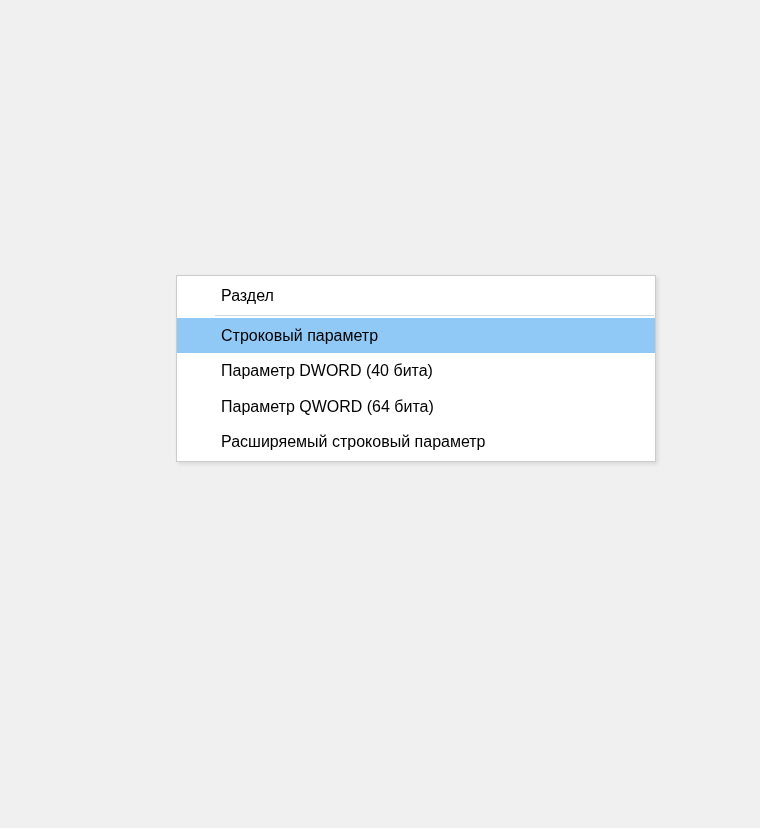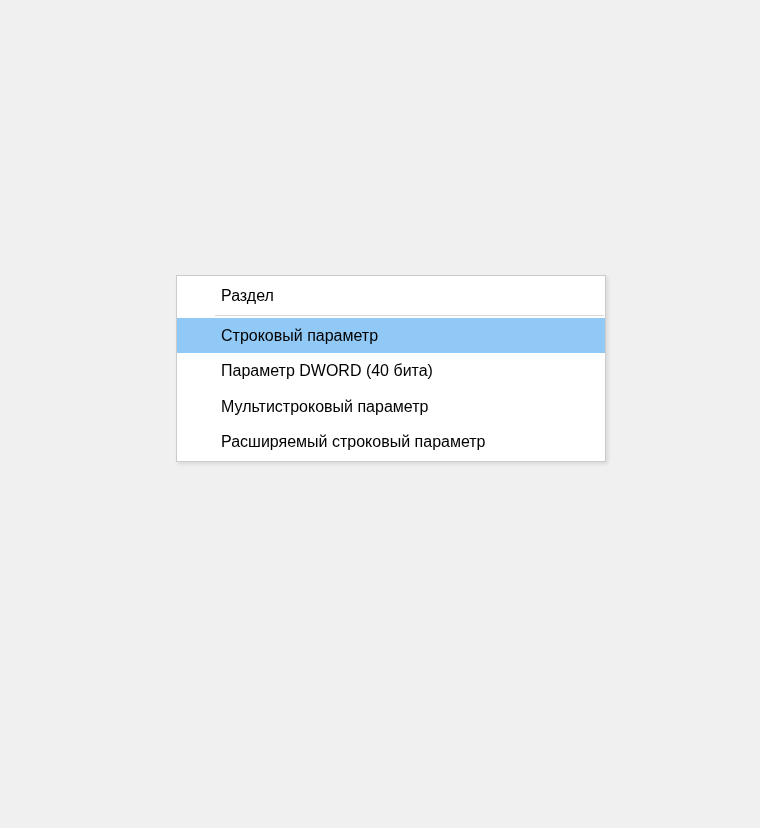--- a/index.html
+++ b/index.html
@@ -12,21 +12,21 @@
       height: 828px;
       background: #f0f0f0;
       font-family: 'Segoe UI', Tahoma, sans-serif;
       font-size: 16px;
       position: relative;
     }
     .context-menu {
       position: absolute;
       left: 176px;
       top: 275px;
-      width: 430px;
+      width: 480px;
       background: #ffffff;
       border: 1px solid #cccccc;
       box-shadow: 2px 2px 4px rgba(0,0,0,0.1);
       padding: 2px 0;
     }
     .menu-item {
       padding: 6px 10px 6px 44px;
       color: #000000;
       cursor: default;
       white-space: nowrap;
@@ -42,15 +42,15 @@
     }
   </style>
 </head>
 <body>
 
 <div class="context-menu">
   <div class="menu-item">Раздел</div>
   <div class="menu-separator"></div>
   <div class="menu-item highlighted">Строковый параметр</div>
   <div class="menu-item">Параметр DWORD (40 бита)</div>
-  <div class="menu-item">Мультистроковый параметр</div>
+  <div class="menu-item">Параметр QWORD (64 бита)</div>
   <div class="menu-item">Расширяемый строковый параметр</div>
 </div>
 
 </body></html>

